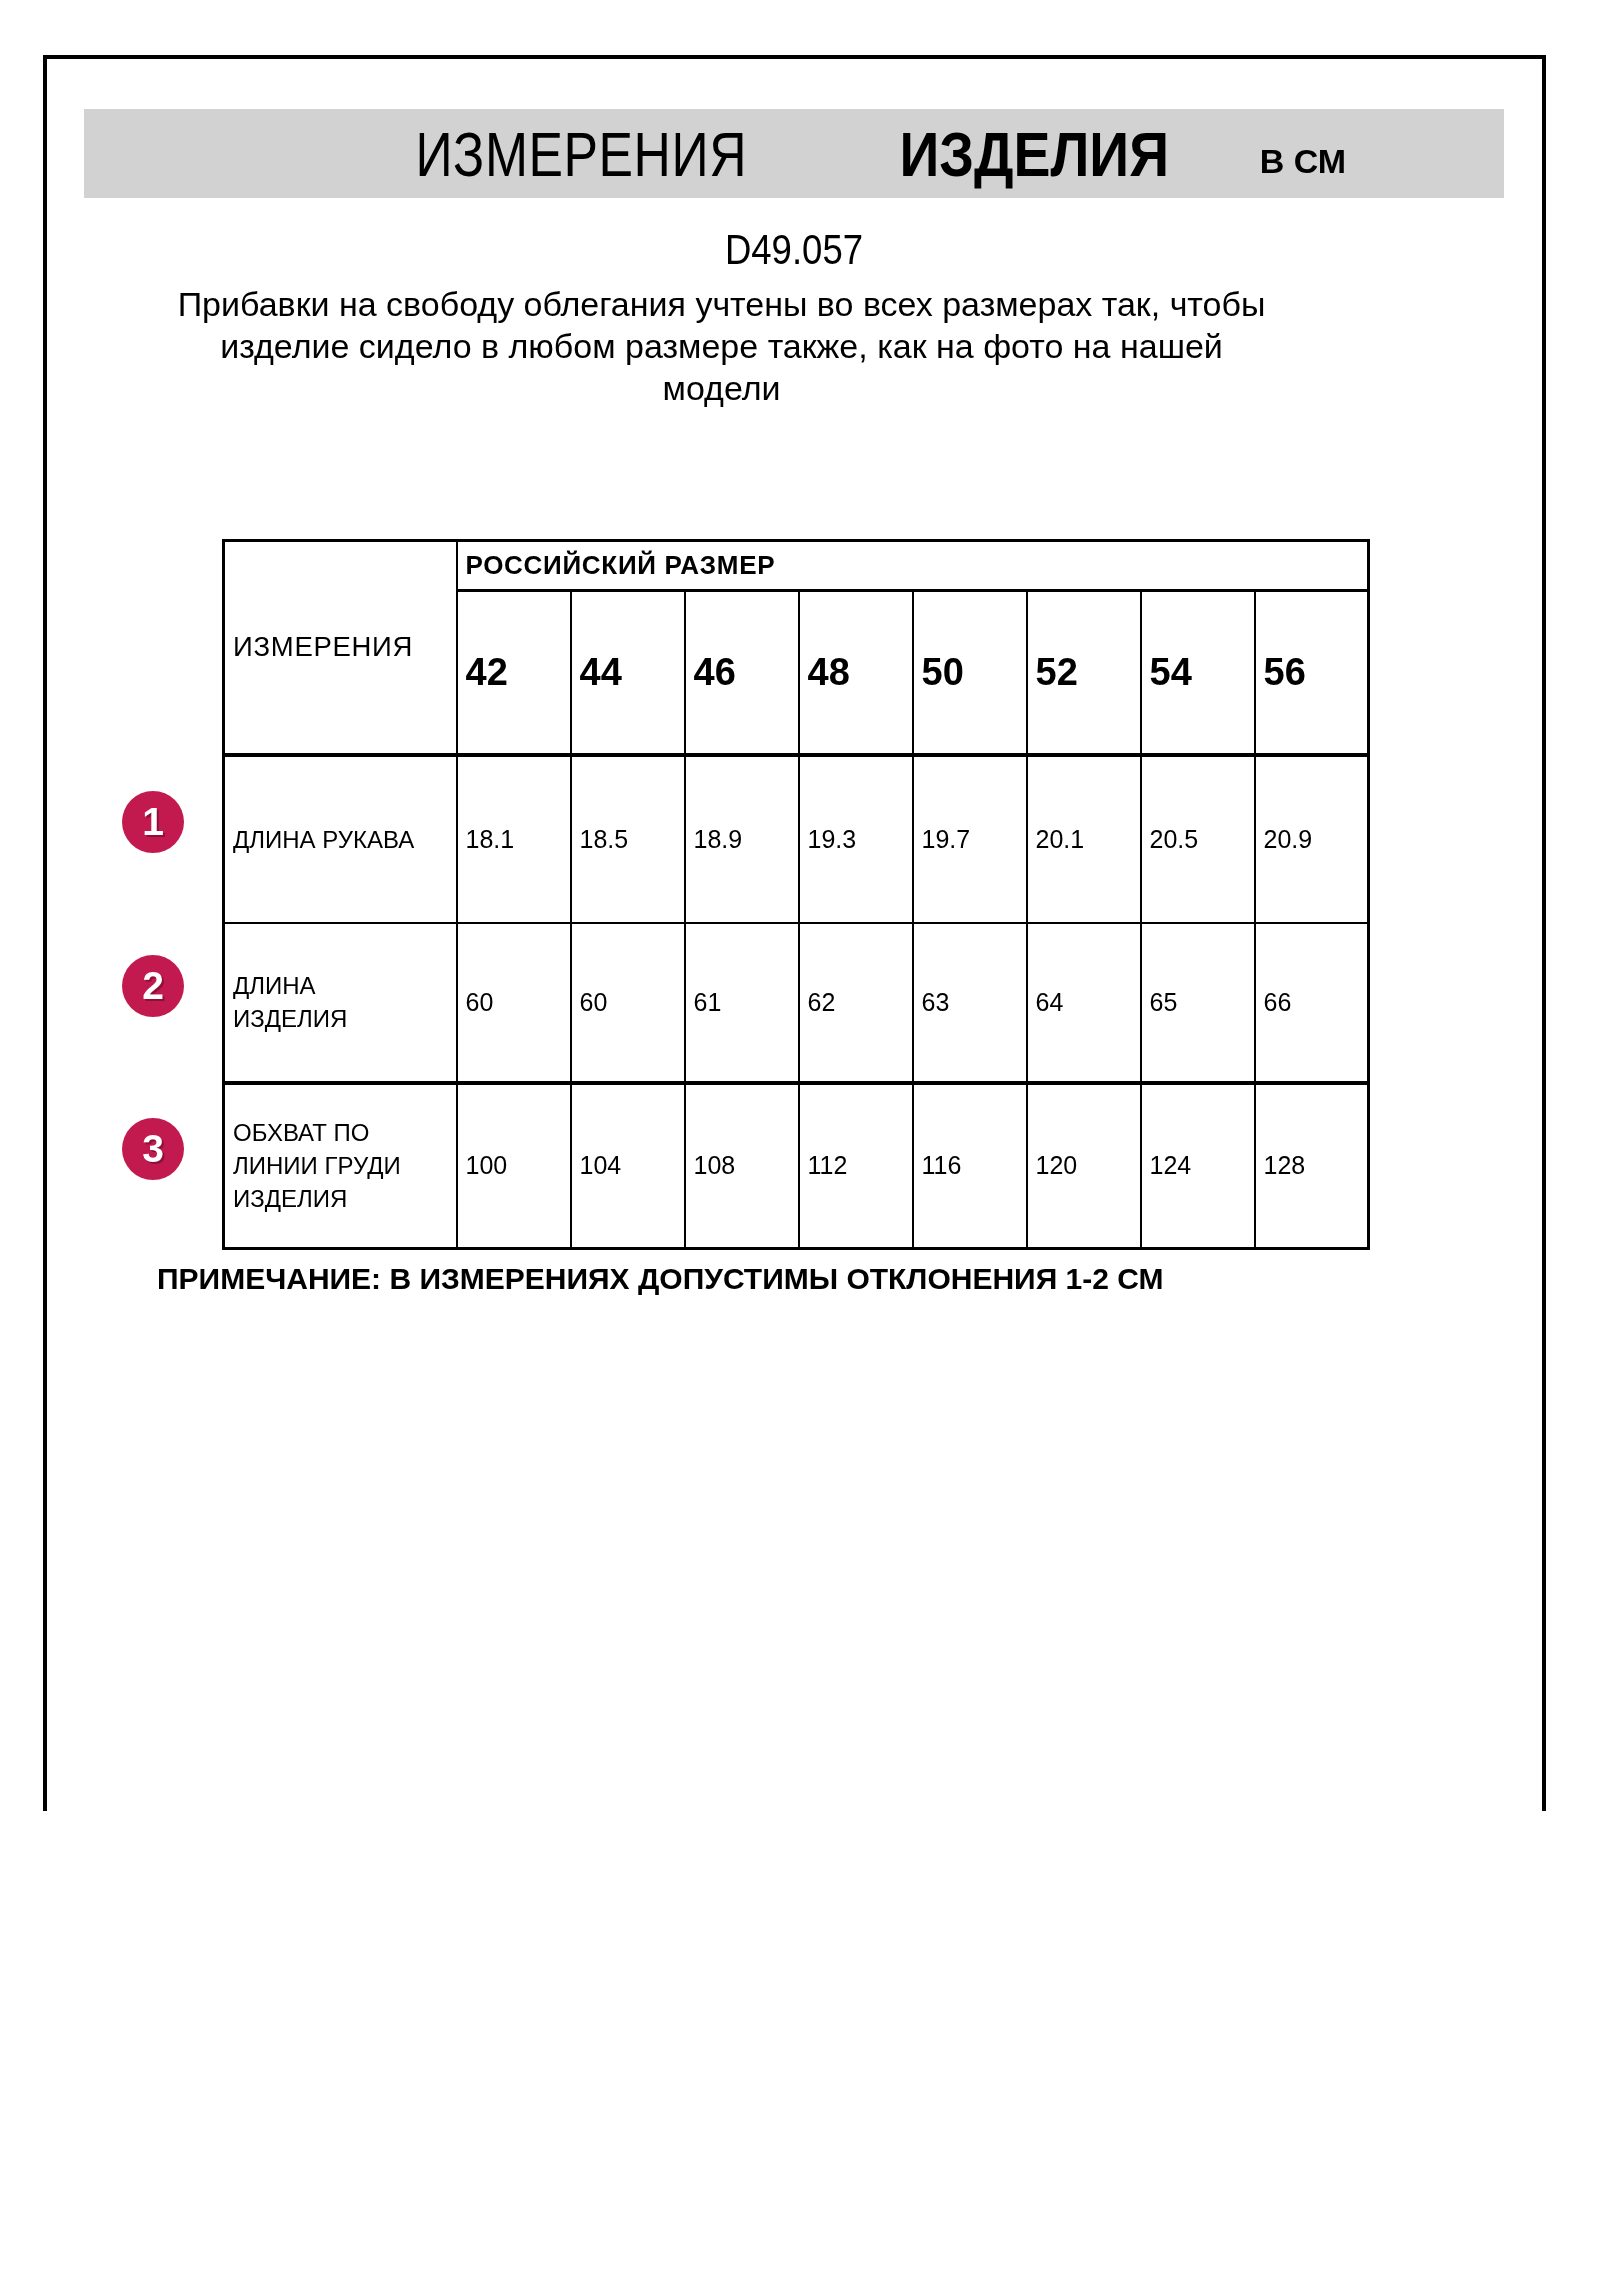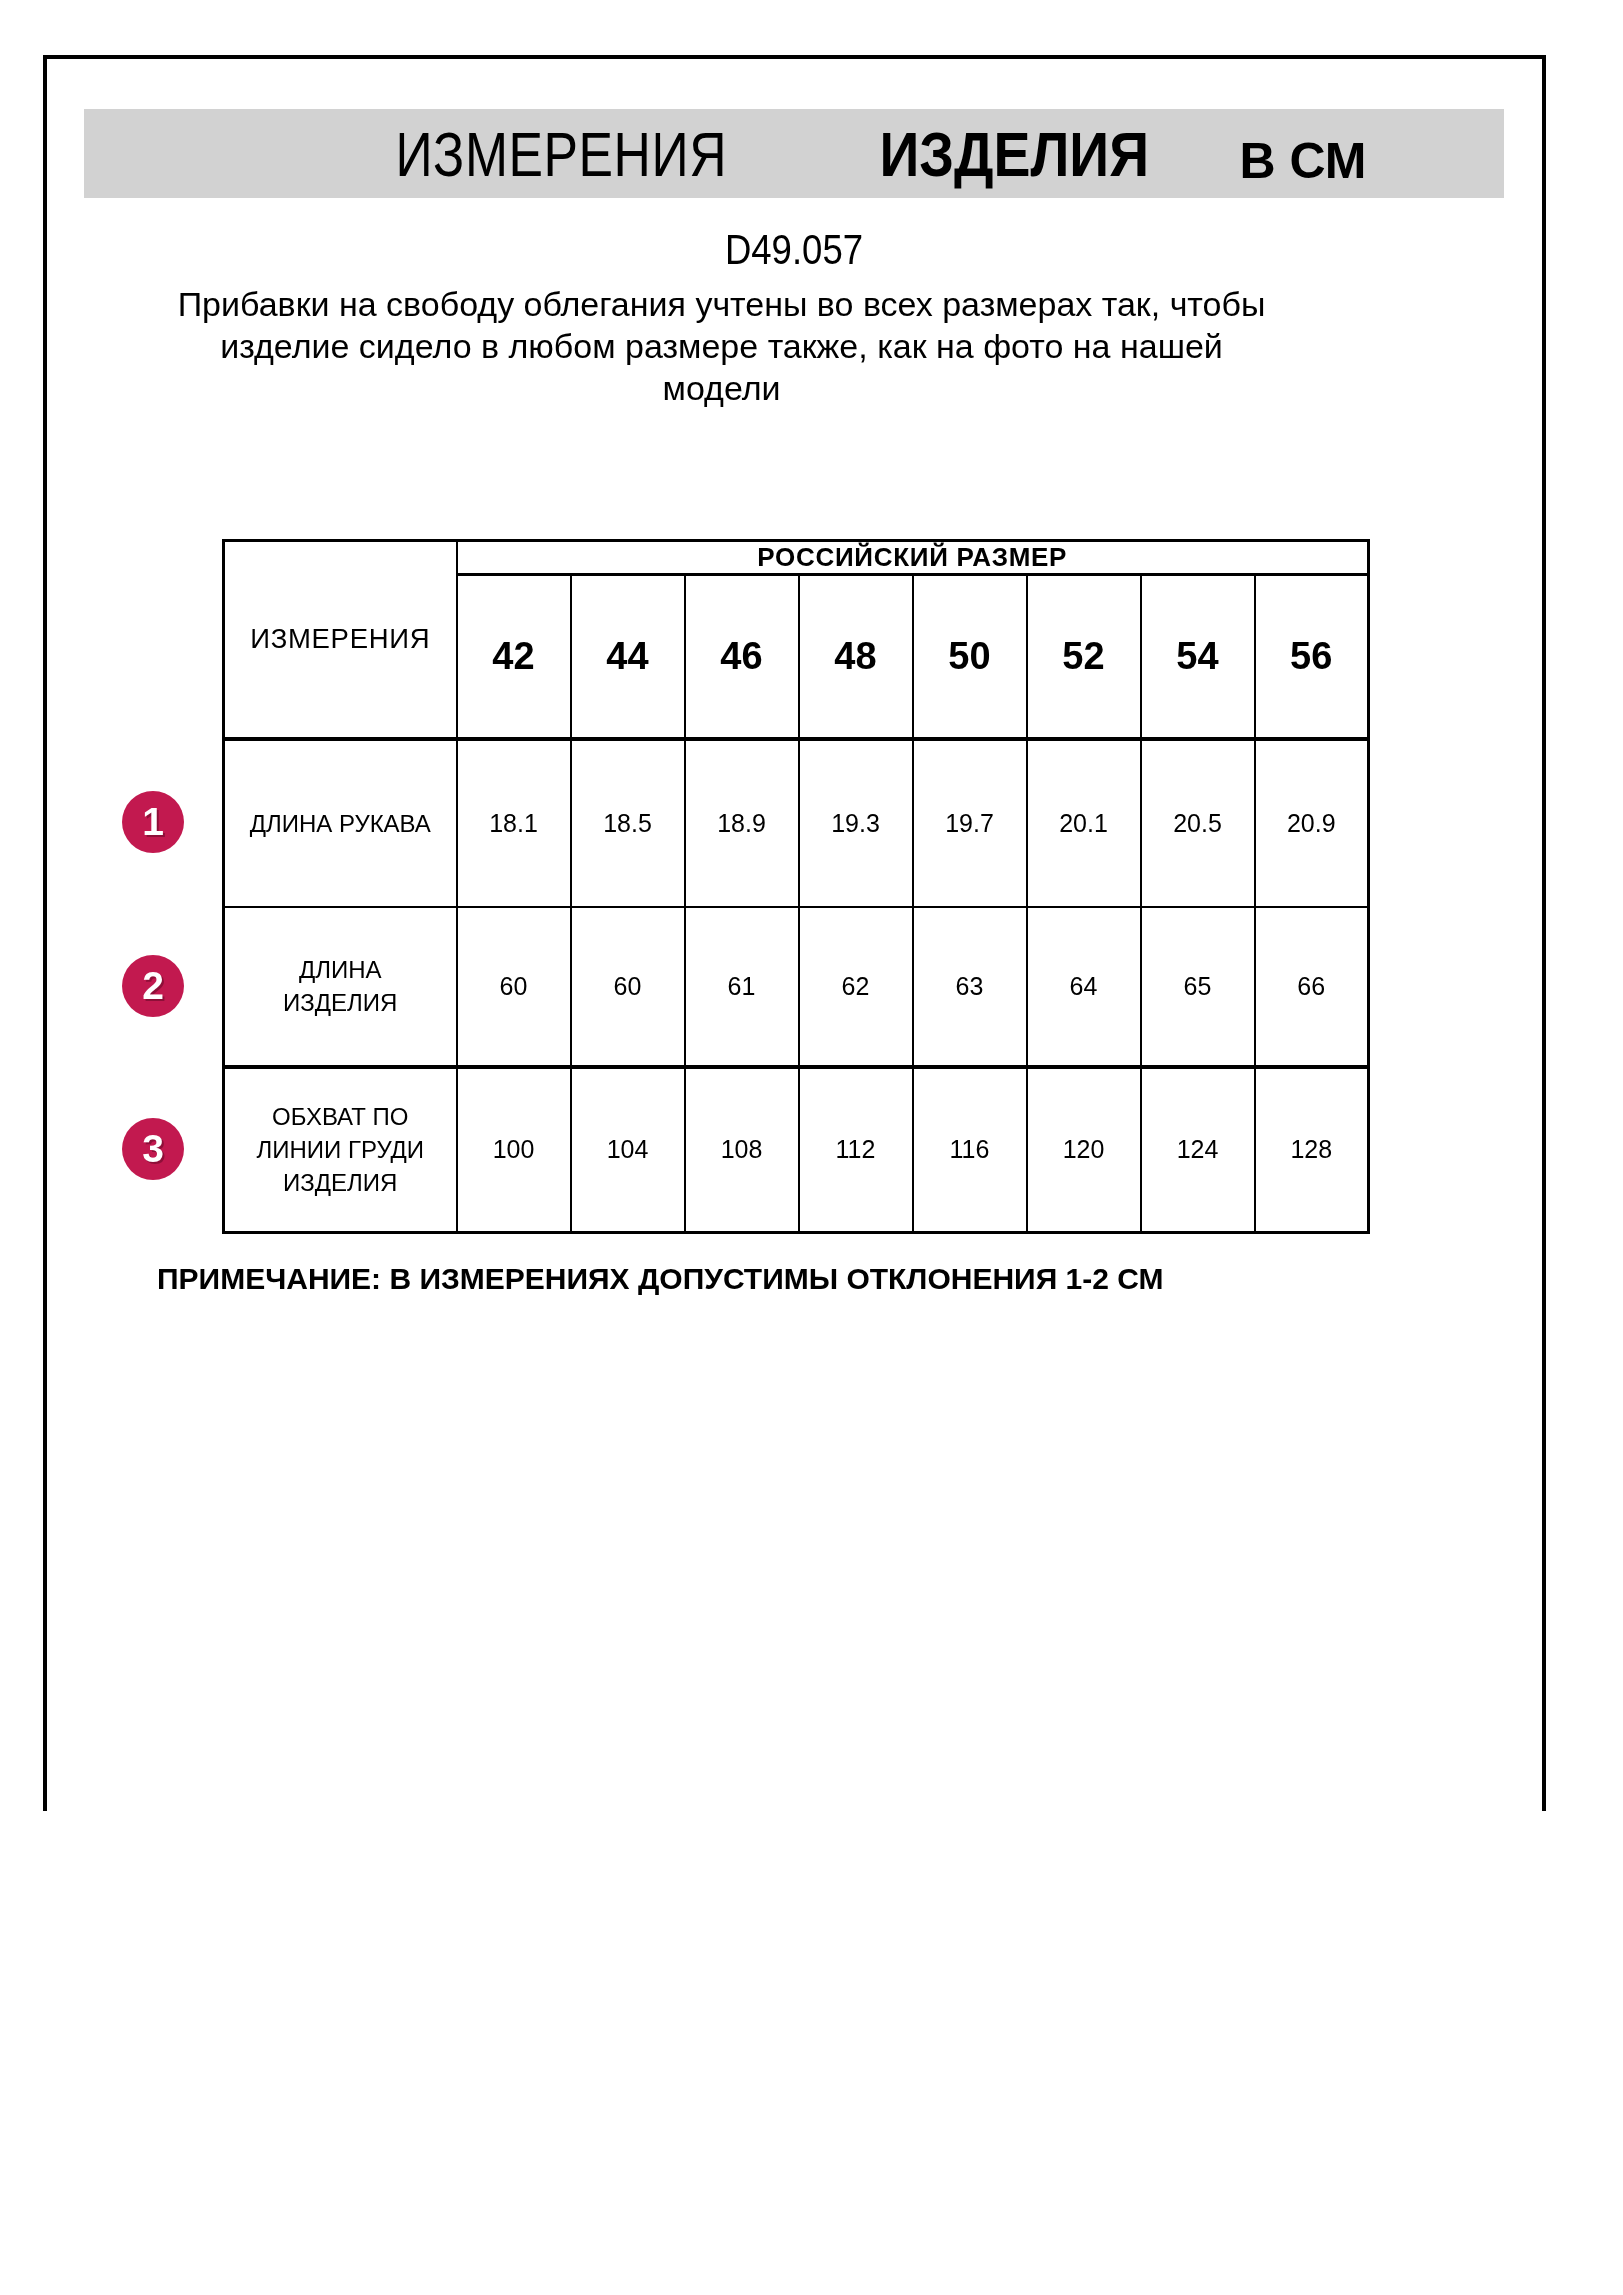--- a/index.html
+++ b/index.html
@@ -40,21 +40,21 @@
   }
   .title-sub {
     font-size: 63px;
     font-weight: 800;
     letter-spacing: 0px;
     transform: scaleX(0.88);
     display: inline-block;
     margin-left: 98px;
   }
   .title-unit {
-    font-size: 50px;
+    font-size: 34px;
     font-weight: 700;
     display: inline-block;
     margin-left: 72px;
     margin-top: 15px;
   }
   
   .article {
     position: absolute;
     left: 84px; top: 226px;
     width: 1420px;
@@ -77,22 +77,22 @@
   }
   
   .size-table {
     position: absolute;
     left: 222px; top: 539px;
     border-collapse: collapse;
     table-layout: fixed;
   }
   .size-table td {
     border: 2px solid #000000;
-    padding: 0;
-    text-align: center;
+    padding: 8px;
+    text-align: left;
     vertical-align: middle;
     background: #ffffff;
   }
   .size-table { border: 3.9px solid #000000; }
   .col-label { width: 233px; }
   .col-size  { width: 114px; }
   tr.hdr1 { height: 34px; }
   tr.hdr2 { height: 164px; }
   tr.row-1 { height: 168px; }
   tr.row-2 { height: 160px; margin-top: 27px; }

